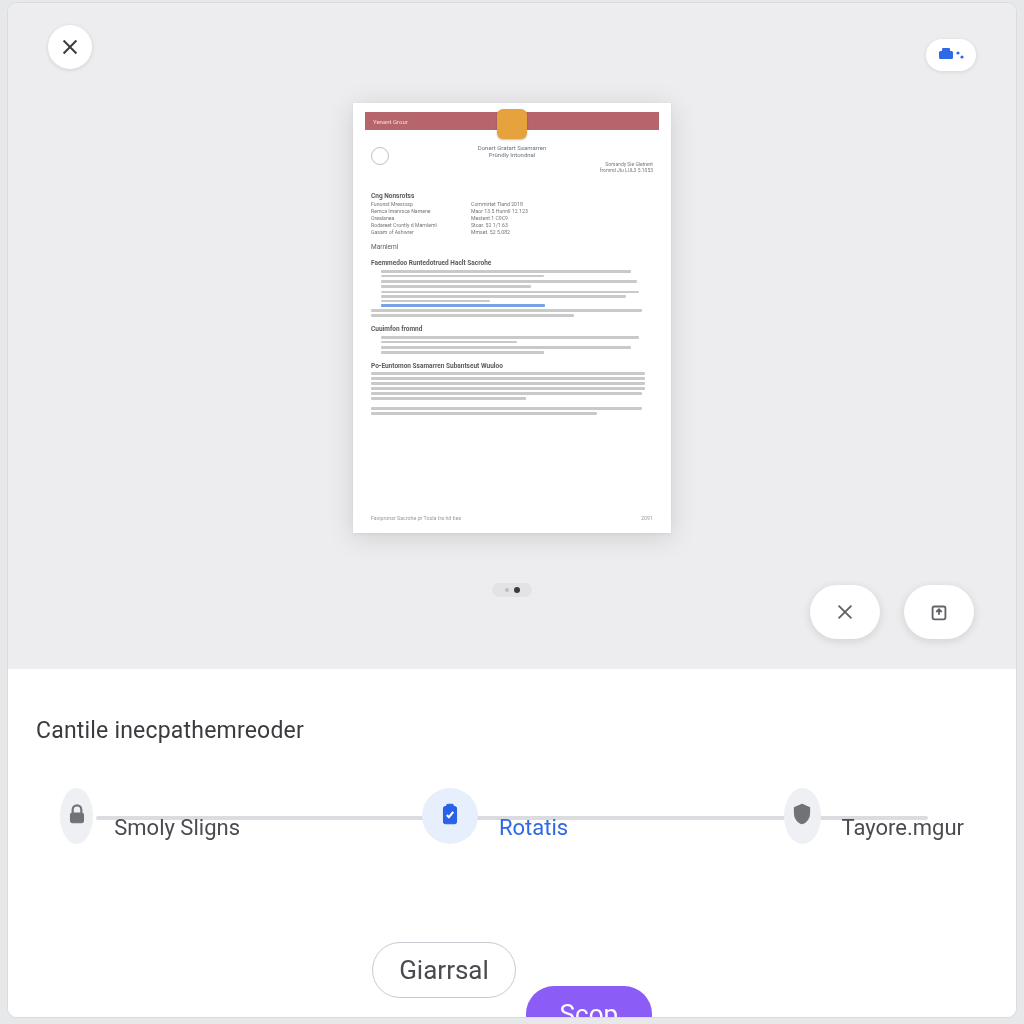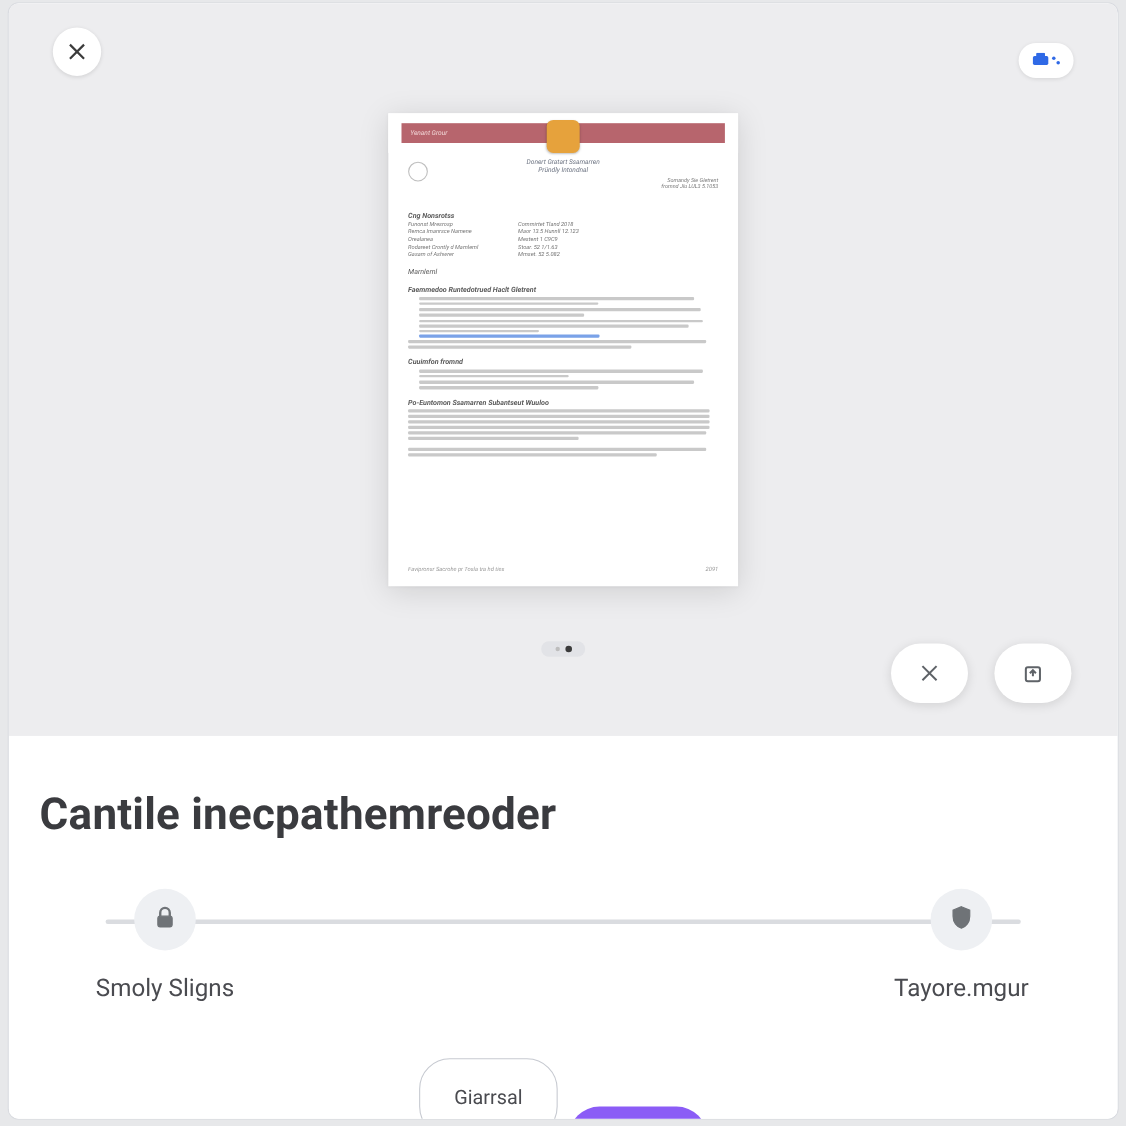--- a/index.html
+++ b/index.html
@@ -18,21 +18,20 @@
     overflow: hidden;
     position: relative;
   }
 
   
   .preview-area {
     width: 100%;
     height: 666px;
     background: #ededef;
     position: relative;
-    font-style: italic;
   }
   .close-top {
     position: absolute;
     top: 22px; left: 40px;
     width: 44px; height: 44px;
     border-radius: 50%;
     background: #ffffff;
     box-shadow: 0 1px 4px rgba(0,0,0,.12);
     display: flex; align-items: center; justify-content: center;
     cursor: pointer;
@@ -114,22 +113,22 @@
   .fab svg { width: 22px; height: 22px; stroke: #5f6368; fill: none; stroke-width: 2; }
 
   
   .lower {
     width: 100%;
     height: 350px;
     background: #fff;
     padding: 48px 28px 0;
   }
   .panel-title {
-    font-size: 40px;
-    font-weight: 700;
+    font-size: 23px;
+    font-weight: 400;
     color: #3a3b3f;
     letter-spacing: .2px;
   }
   .stepper {
     margin-top: 44px;
     position: relative;
     height: 110px;
   }
   .step-track {
     position: absolute;
@@ -137,23 +136,24 @@
     height: 4px;
     background: #dadce0;
     border-radius: 2px;
   }
   .steps {
     position: absolute; top: 0; left: 0; right: 0;
     display: flex; justify-content: space-between;
     padding: 0 24px;
   }
   .step {
-    display: flex; flex-direction: column; align-items: center;
+    display: flex; align-items: center;
     width: 180px;
     cursor: pointer;
+    gap: 21px;
   }
   .step-circle {
     width: 56px; height: 56px; border-radius: 50%;
     background: #eef0f3;
     display: flex; align-items: center; justify-content: center;
   }
   .step-circle svg { width: 26px; height: 26px; }
   .step.active .step-circle { background: #e7effc; }
   .step.active .step-circle svg { fill: #2962e6; stroke: #2962e6; }
   .step.inactive .step-circle svg { fill: #6f7377; stroke: #6f7377; }
@@ -164,24 +164,24 @@
     color: #4a4b50;
     white-space: nowrap;
   }
   .step.active .step-label { color: #2f69e6; }
 
   .action-row {
     margin-top: 44px;
     display: flex; justify-content: center; gap: 10px;
   }
   .btn {
-    height: 72px;
+    height: 56px;
     border-radius: 28px;
     display: flex; align-items: center; justify-content: center;
-    font-size: 18px;
+    font-size: 26px;
     cursor: pointer;
     min-width: 126px;
     padding: 0 26px;
   }
   .btn-outline {
     background: #fff; color: #4a4b50;
     border: 1.6px solid #c7cad1;
   }
   .btn-primary {
     background: #8b5cf6; color: #fff; border: none; margin-top: 44px;
@@ -242,21 +242,21 @@
         <div class="doc-kv">
             <span>Rodareet Crontly d Marnleml</span>
             <span>Stoar. 52 1/1.63</span>
           </div>
         <div class="doc-kv">
             <span>Gasam of Ashwrer</span>
             <span>Mmset. 52 5.082</span>
           </div>
 
         <div class="doc-sec-title" style="font-weight:400">Marnleml</div>
-        <div class="doc-sec-title">Faemmedoo Runtedotrued Haclt Gletrent</div>
+        <div class="doc-sec-title">Faemmedoo Runtedotrued Haclt Sacrohe</div>
         <div class="doc-bullet">
             <div class="doc-line" style="width:92%"></div>
             <div class="doc-line" style="width:60%"></div>
           </div>
         <div class="doc-bullet">
             <div class="doc-line" style="width:94%"></div>
             <div class="doc-line" style="width:55%"></div>
           </div>
         <div class="doc-bullet">
             <div class="doc-line" style="width:95%"></div>
@@ -323,20 +323,30 @@
       <div class="steps" id="steps-host">
           <div class="step inactive">
             <div class="step-circle">
               <span><svg viewBox="0 0 24 24">
                   <rect x="6" y="11" width="12" height="9" rx="2"></rect>
                   <path d="M8 11 V8 a4 4 0 0 1 8 0 v3" fill="none" stroke-width="2"></path>
                 </svg></span>
             </div>
             <div class="step-label">Smoly Sligns</div>
           </div>
+          <div class="step active">
+            <div class="step-circle">
+              <span><svg viewBox="0 0 24 24">
+                  <rect x="6" y="5" width="12" height="16" rx="2"></rect>
+                  <rect x="9" y="3" width="6" height="4" rx="1"></rect>
+                  <path d="M9 13 L11 15 L15 10" fill="none" stroke="#fff" stroke-width="2"></path>
+                </svg></span>
+            </div>
+            <div class="step-label">Rotatis</div>
+          </div>
           <div class="step inactive">
             <div class="step-circle">
               <span><svg viewBox="0 0 24 24">
                   <path d="M12 3 L19 6 V11 C19 16 16 20 12 21 C8 20 5 16 5 11 V6 Z"></path>
                 </svg></span>
             </div>
             <div class="step-label">Tayore.mgur</div>
           </div>
         </div>
     </div>

